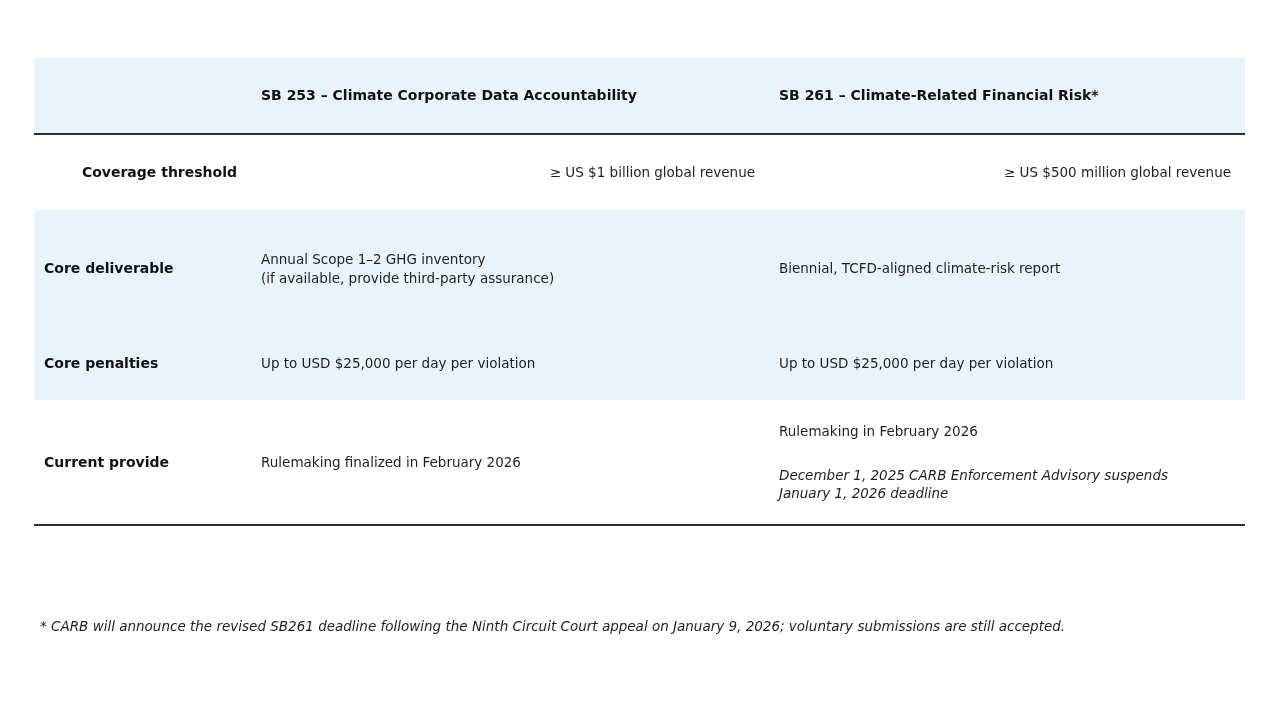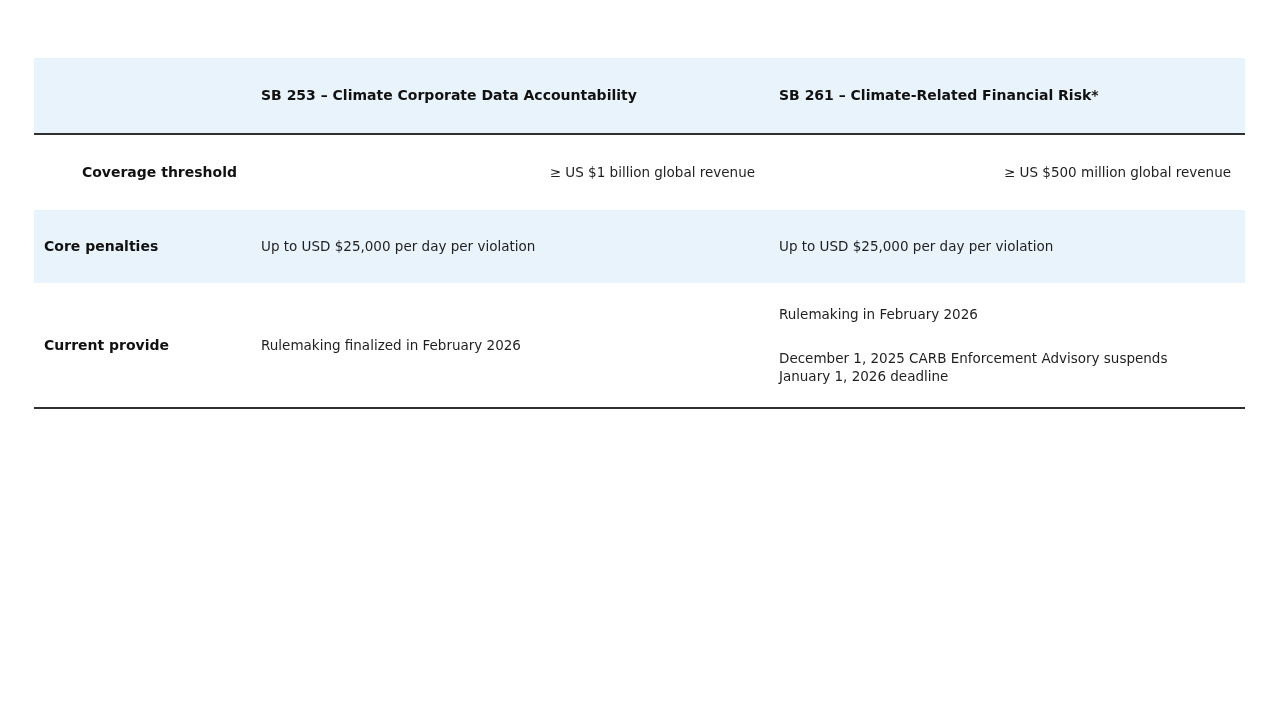--- a/index.html
+++ b/index.html
@@ -62,20 +62,21 @@
     font-weight: bold;
     font-size: 14px;
     color: #111111;
   }
   tr.h76 td { height: 76px; text-align: right; }
   tr.h117 td { height: 117px; }
   tr.h73 td { height: 73px; }
   tr.h125 td { height: 125px; }
   .preline { white-space: pre-line; }
   .status-note {
+    font-style: italic;
     margin-top: 26px;
     white-space: pre-line;
   }
   .footnote {
     position: absolute;
     left: 40px;
     top: 618px;
     width: 1200px;
     font-style: italic;
     font-size: 13.5px;
@@ -99,31 +100,38 @@
         <th>SB 253 – Climate Corporate Data Accountability</th>
         <th>SB 261 – Climate-Related Financial Risk*</th>
       </tr>
     </thead>
     <tbody>
       <tr class="h76">
         <td class="row-label">Coverage threshold</td>
         <td>≥ US $1 billion global revenue</td>
         <td>≥ US $500 million global revenue</td>
       </tr>
+      <tr class="alt h117">
+        <td class="row-label">Core deliverable</td>
+        <td class="preline">Annual Scope 1–2 GHG inventory
+(if available, provide third-party assurance)</td>
+        <td>Biennial, TCFD-aligned climate-risk report</td>
+      </tr>
       <tr class="alt h73">
         <td class="row-label">Core penalties</td>
         <td>Up to USD $25,000 per day per violation</td>
         <td>Up to USD $25,000 per day per violation</td>
       </tr>
       <tr class="h125">
         <td class="row-label">Current provide</td>
         <td>Rulemaking finalized in February 2026</td>
         <td>
           <div>Rulemaking in February 2026</div>
           <div class="status-note"> December 1, 2025 CARB Enforcement Advisory suspends
 January 1, 2026 deadline</div>
         </td>
       </tr>
     </tbody>
   </table>
 
+  <div class="footnote">* CARB will announce the revised SB261 deadline following the Ninth Circuit Court appeal on January 9, 2026; voluntary submissions are still accepted.</div>
 
 </div>
 
 </body></html>

